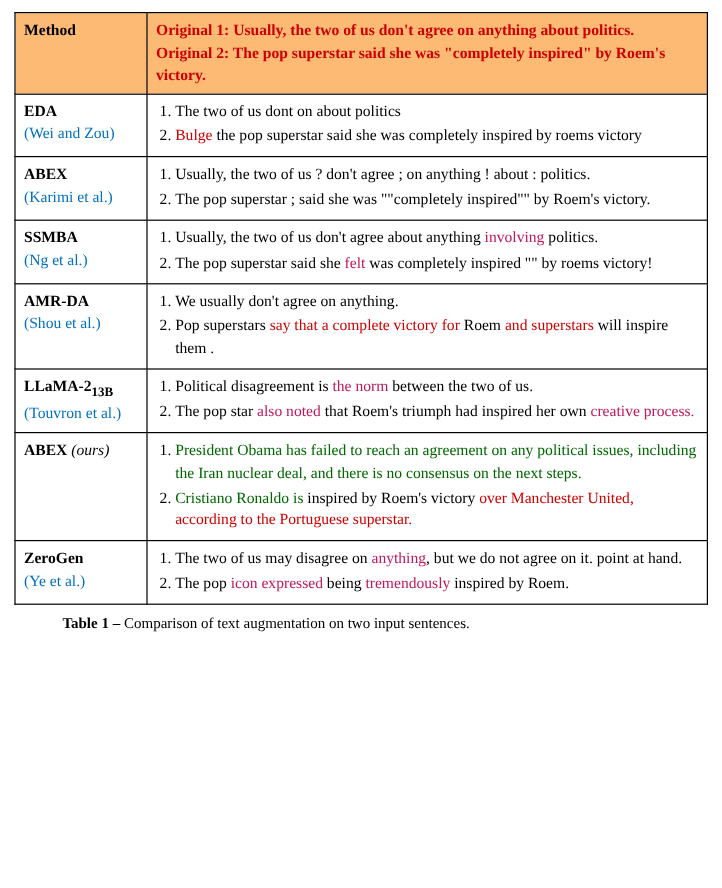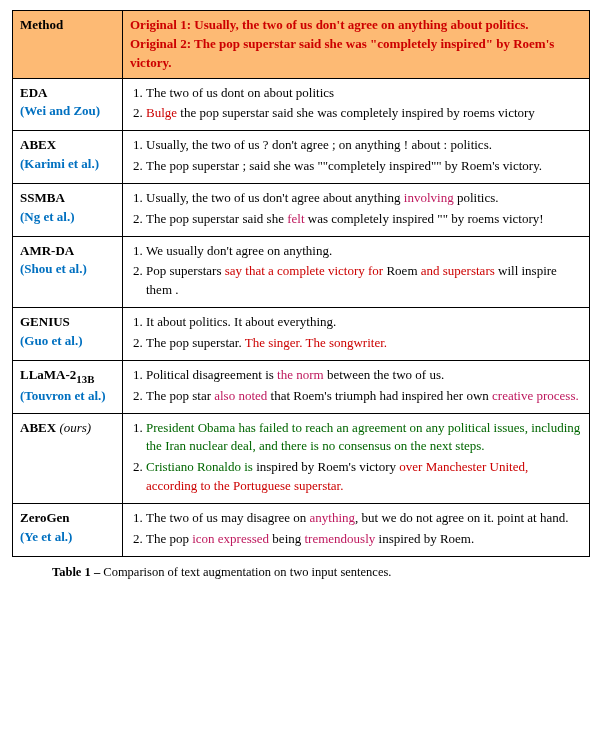--- a/index.html
+++ b/index.html
@@ -26,21 +26,20 @@
     .method-cell {
       width: 110px;
       font-weight: normal;
     }
     .method-name {
       font-weight: bold;
     }
     .method-ref {
       color: #0070c0;
       font-style: normal;
-      font-weight: bold;
     }
     .col-header {
       font-weight: bold;
       background: #fdba74;
     }
     .red { color: #cc0000; }
     .orange { color: #be185d; }
     .green { color: #006600; }
     .orig-label { font-weight: bold; }
     .caption {
@@ -115,32 +114,20 @@
     </td>
     <td>
       <ol>
         <li>We usually don't agree on anything.</li>
         <li>Pop superstars <span class="red">say that a complete victory for</span> Roem <span class="red">and superstars</span> will inspire them .</li>
       </ol>
     </td>
   </tr>
   <tr>
     <td class="method-cell">
-      <span class="method-name">GENIUS</span><br>
-      <span class="method-ref">(Guo et al.)</span>
-    </td>
-    <td>
-      <ol>
-        <li>It about politics. It about everything.</li>
-        <li>The pop superstar. <span class="red">The singer. The songwriter.</span></li>
-      </ol>
-    </td>
-  </tr>
-  <tr>
-    <td class="method-cell">
       <span class="method-name">LLaMA-2<sub>13B</sub></span><br>
       <span class="method-ref">(Touvron et al.)</span>
     </td>
     <td>
       <ol>
         <li>Political disagreement is <span class="orange">the norm</span> between the two of us.</li>
         <li>The pop star <span class="orange">also noted</span> that Roem's triumph had inspired her own <span class="orange">creative process.</span></li>
       </ol>
     </td>
   </tr>

